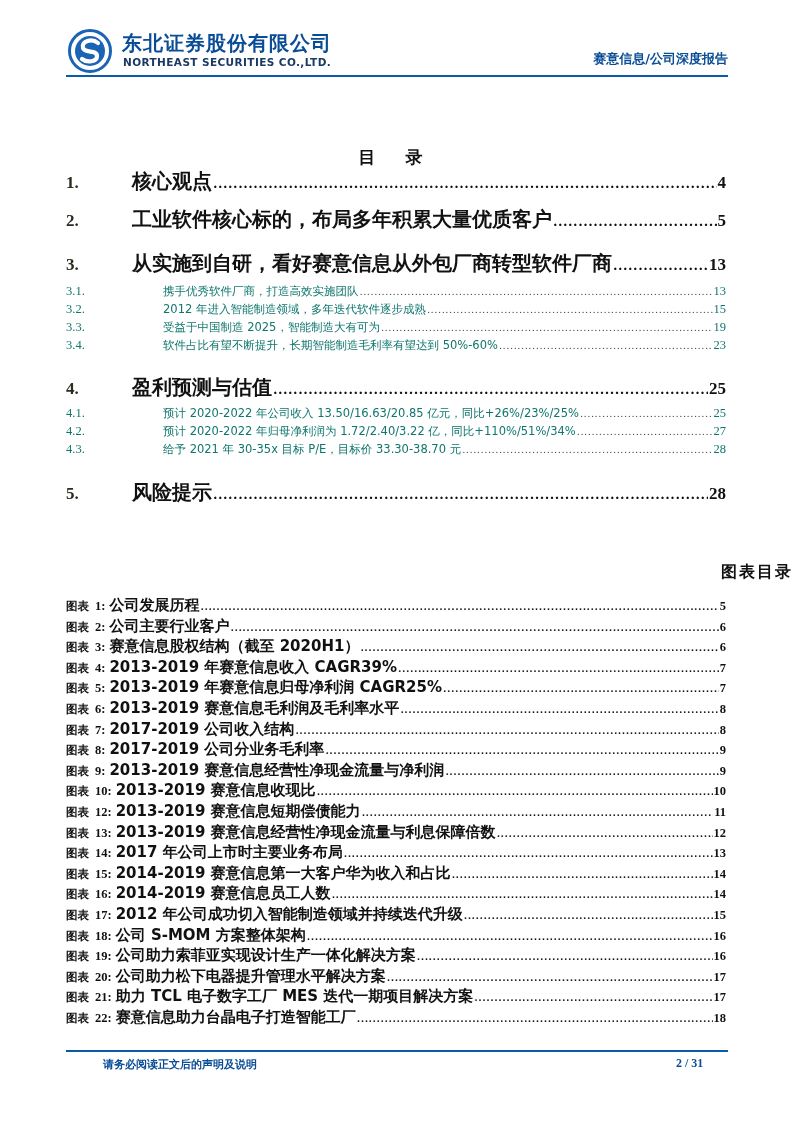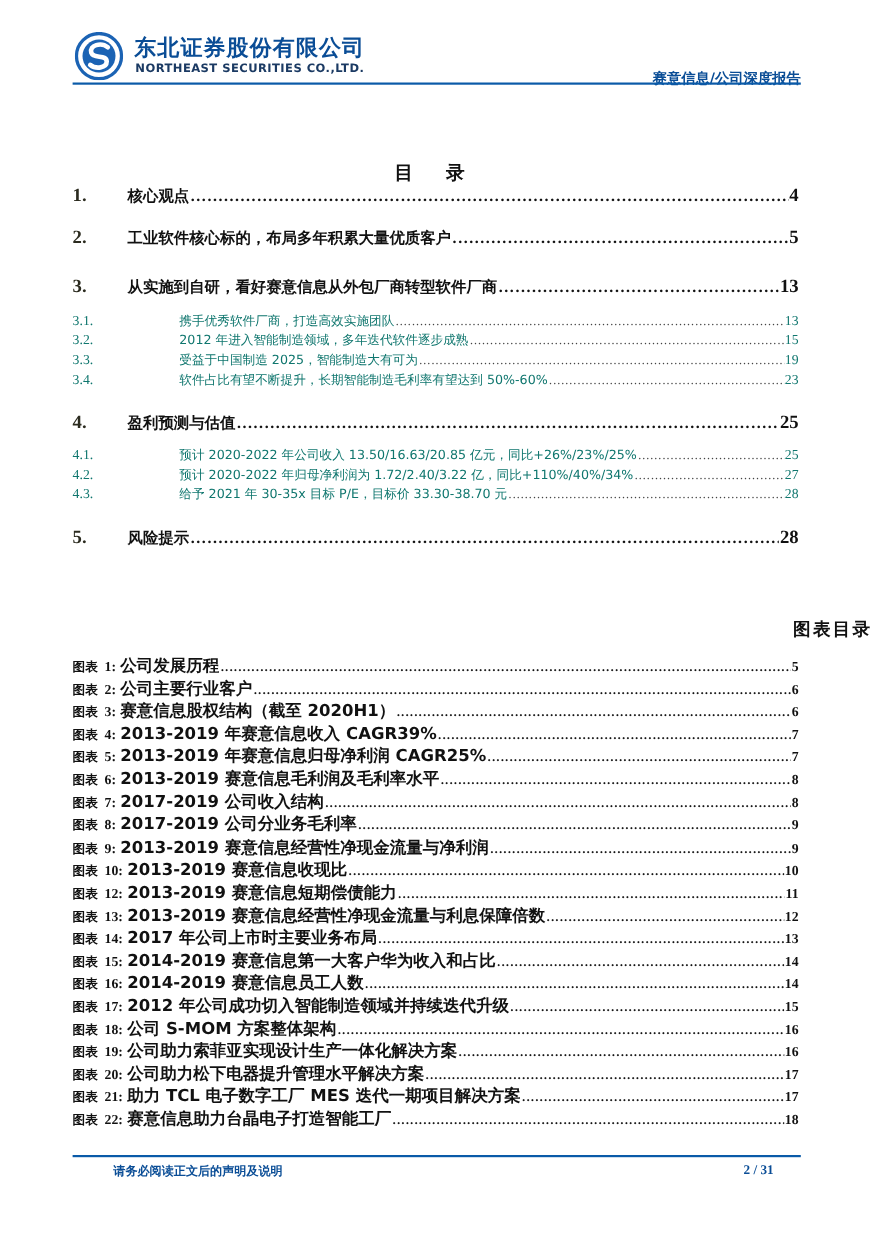--- a/index.html
+++ b/index.html
@@ -3,36 +3,36 @@
   <meta charset="utf-8">
   <style>
     * { margin: 0; padding: 0; box-sizing: border-box; }
     html, body { width: 793px; height: 1122px; background: #ffffff; overflow: hidden; }
     body { position: relative; font-family: "DejaVu Serif", "Liberation Serif", serif; color: #111; }
 
     .header { position: absolute; left: 66px; top: 26px; width: 662px; height: 52px; }
     .logo { position: absolute; left: 2px; top: 3px; width: 44px; height: 44px; }
     .brand-cn { position: absolute; left: 56px; top: 4px; font-family: "DejaVu Sans", sans-serif; font-weight: bold; font-size: 20px; letter-spacing: 1px; color: #0a4d96; }
     .brand-en { position: absolute; left: 57px; top: 30px; font-family: "DejaVu Sans", sans-serif; font-weight: bold; font-size: 10.5px; letter-spacing: 0.4px; color: #1b3a63; }
-    .header-right { position: absolute; right: 0; top: 36px; font-family: "DejaVu Sans", sans-serif; font-weight: bold; font-size: 13px; color: #0a4d96; }
+    .header-right { position: absolute; right: 0; top: 24px; font-family: "DejaVu Sans", sans-serif; font-weight: bold; font-size: 13px; color: #0a4d96; }
     .header-rule { position: absolute; left: 66px; top: 75px; width: 662px; height: 2px; background: #0a5aa8; }
 
     .toc-title { position: absolute; left: 0; width: 793px; top: 122px; text-align: center; font-family: "DejaVu Sans", sans-serif; font-weight: bold; font-size: 17px; letter-spacing: 12px; margin-top: 24px; }
 
     .toc { position: absolute; left: 66px; width: 660px; }
     .row { display: flex; align-items: baseline; white-space: nowrap; }
     .row .num { flex: 0 0 auto; }
     .row .txt { flex: 0 0 auto; }
     .row .dots { flex: 1 1 auto; overflow: hidden; margin: 0 1px; }
     .row .dots::after { content: "........................................................................................................................................................................................................................................................................"; letter-spacing: 0.5px; }
     .row .pg { flex: 0 0 auto; }
 
     .l1 { font-weight: bold; font-size: 16px; height: 20px; color: #111; }
     .l1 .num { width: 50px; color: #2b2b1f; font-family: "Liberation Serif", serif; font-size: 17px; }
-    .l1 .txt { font-family: Liberation Serif, serif; font-size: 14px; }
+    .l1 .txt { font-family: Liberation Serif, serif; font-size: 20px; margin-left: 16px; }
     .l1 .pg { font-family: "Liberation Serif", serif; font-size: 17px; }
     .l1 .dots { font-size: 13px; }
 
     .l2 { font-size: 12px; height: 18px; color: #0f766e; }
     .l2 .num { width: 50px; font-family: "Liberation Serif", serif; font-size: 12.5px; }
     .l2 .txt { font-family: "DejaVu Sans", sans-serif; font-size: 11.5px; margin-left: 47px; }
     .l2 .pg { font-family: "Liberation Serif", serif; font-size: 12.5px; }
     .l2 .dots { font-size: 10px; color: #444; }
 
     .fig-title { position: absolute; left: 0; width: 793px; top: 562px; text-align: right; font-family: "DejaVu Sans", sans-serif; font-weight: bold; font-size: 16px; letter-spacing: 2px; }
@@ -126,21 +126,21 @@
 </div>
 <div class="toc" style="top:406px">
   <div class="row l2">
     <span class="num">4.1.</span>
     <span class="txt">预计 2020-2022 年公司收入 13.50/16.63/20.85 亿元，同比+26%/23%/25%</span>
     <span class="dots"></span>
     <span class="pg">25</span>
   </div>
   <div class="row l2">
     <span class="num">4.2.</span>
-    <span class="txt">预计 2020-2022 年归母净利润为 1.72/2.40/3.22 亿，同比+110%/40%/34%</span>
+    <span class="txt">预计 2020-2022 年归母净利润为 1.72/2.40/3.22 亿，同比+110%/51%/34%</span>
     <span class="dots"></span>
     <span class="pg">27</span>
   </div>
   <div class="row l2">
     <span class="num">4.3.</span>
     <span class="txt">给予 2021 年 30-35x 目标 P/E，目标价 33.30-38.70 元</span>
     <span class="dots"></span>
     <span class="pg">28</span>
   </div>
 </div>

